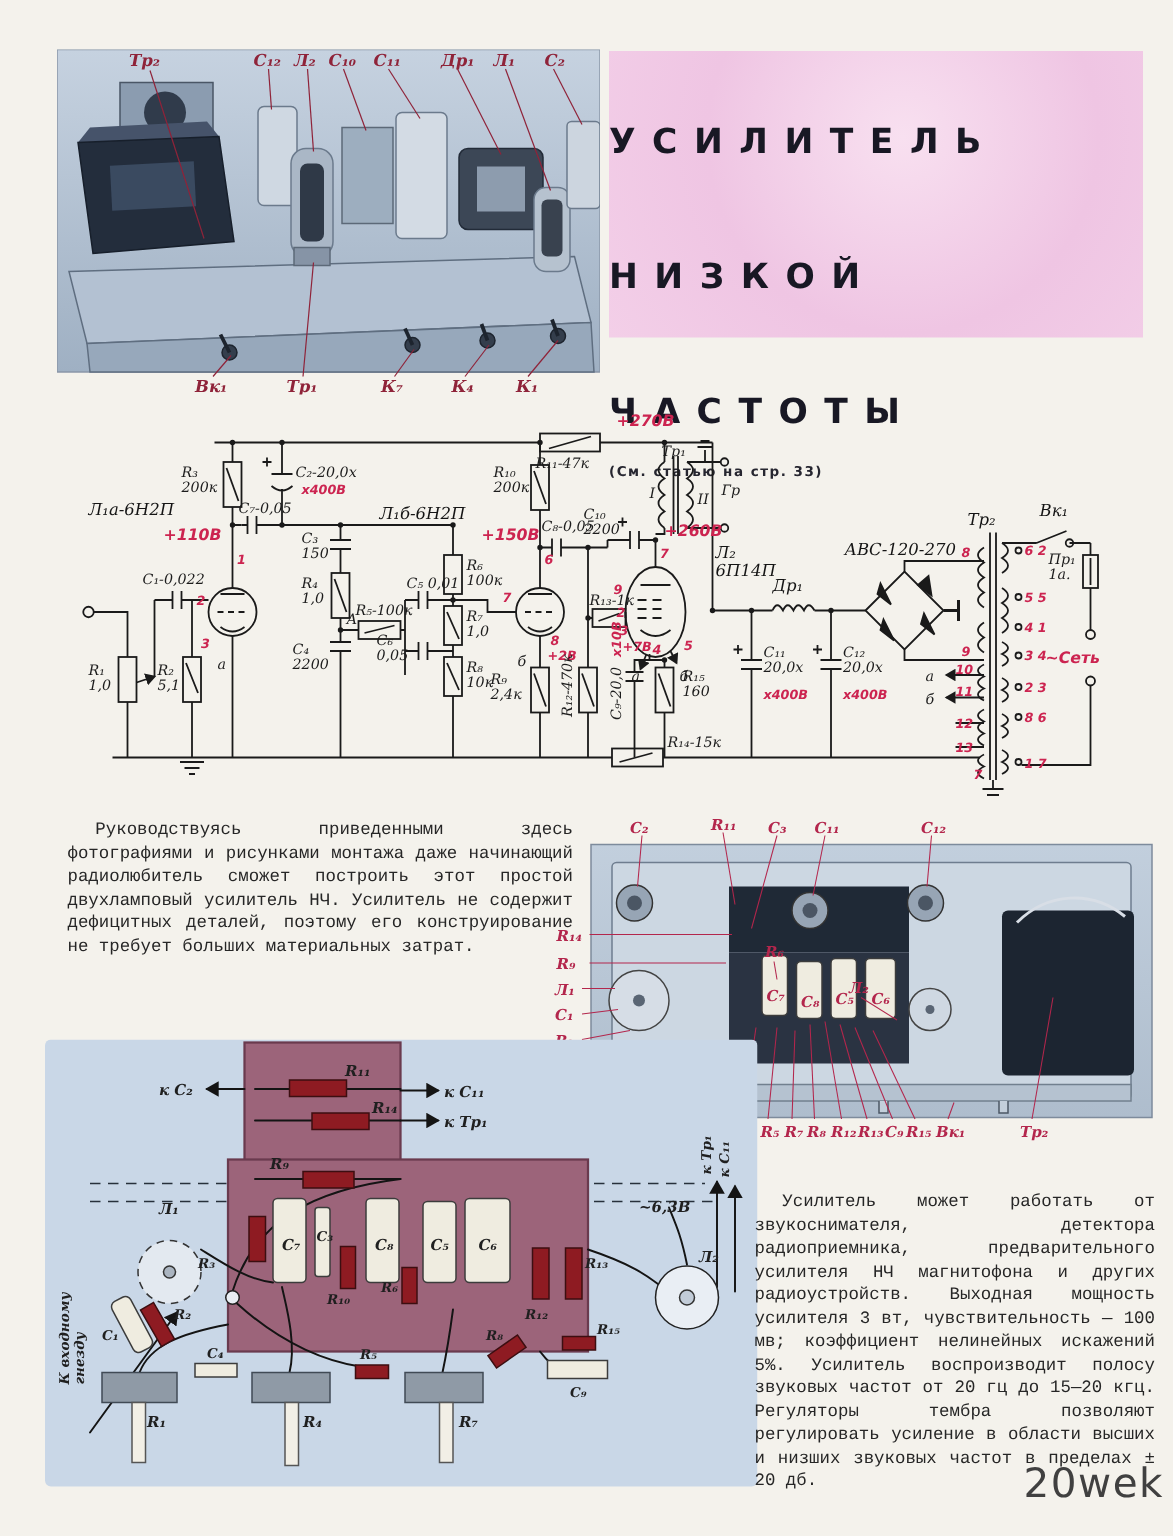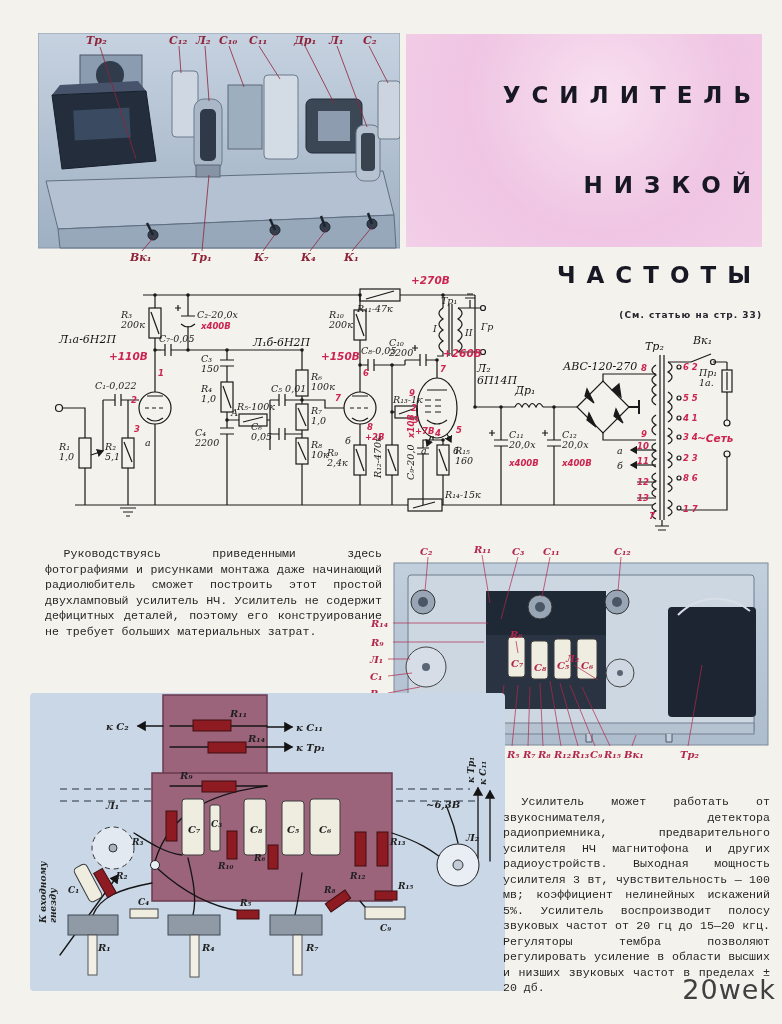--- a/index.html
+++ b/index.html
@@ -1,22 +1,22 @@
 <!DOCTYPE html>
 <html><head>
 <meta charset="utf-8">
 <style>
   html,body{margin:0;padding:0}
   #page{position:relative;width:782px;height:1024px;background:#f4f2ec;overflow:hidden;
         font-family:"Liberation Sans",sans-serif}
   .abs{position:absolute}
   
-  #titlebox{left:406px;top:34px;width:356px;height:213px;
+  #titlebox{left:406px;top:34px;width:356px;height:191px;
     background:radial-gradient(circle at 55% 30%,#f8e0f0 0%,#efc5e3 55%,#f3cfe8 100%);
-    text-align:right;color:#181824}
+    text-align:left;color:#181824}
   #titlebox .tl{font-family:"DejaVu Sans",sans-serif;font-weight:bold;font-size:23px;
     letter-spacing:11px;margin-top:32px;line-height:58px;white-space:nowrap}
   #titlebox .tn{font-family:"DejaVu Sans",sans-serif;font-weight:bold;font-size:9px;
     letter-spacing:1px;margin-top:6px;color:#262630}
   
   .para{font-size:11.6px;line-height:1.34;text-align:justify;color:#262626;
     text-indent:1.6em;font-family:Liberation Mono, monospace}
   #paraL{left:45px;top:546px;width:337px}
   #paraR{left:503px;top:794px;width:267px}
   #watermark{right:6px;top:974px;font-family:"DejaVu Sans",sans-serif;

